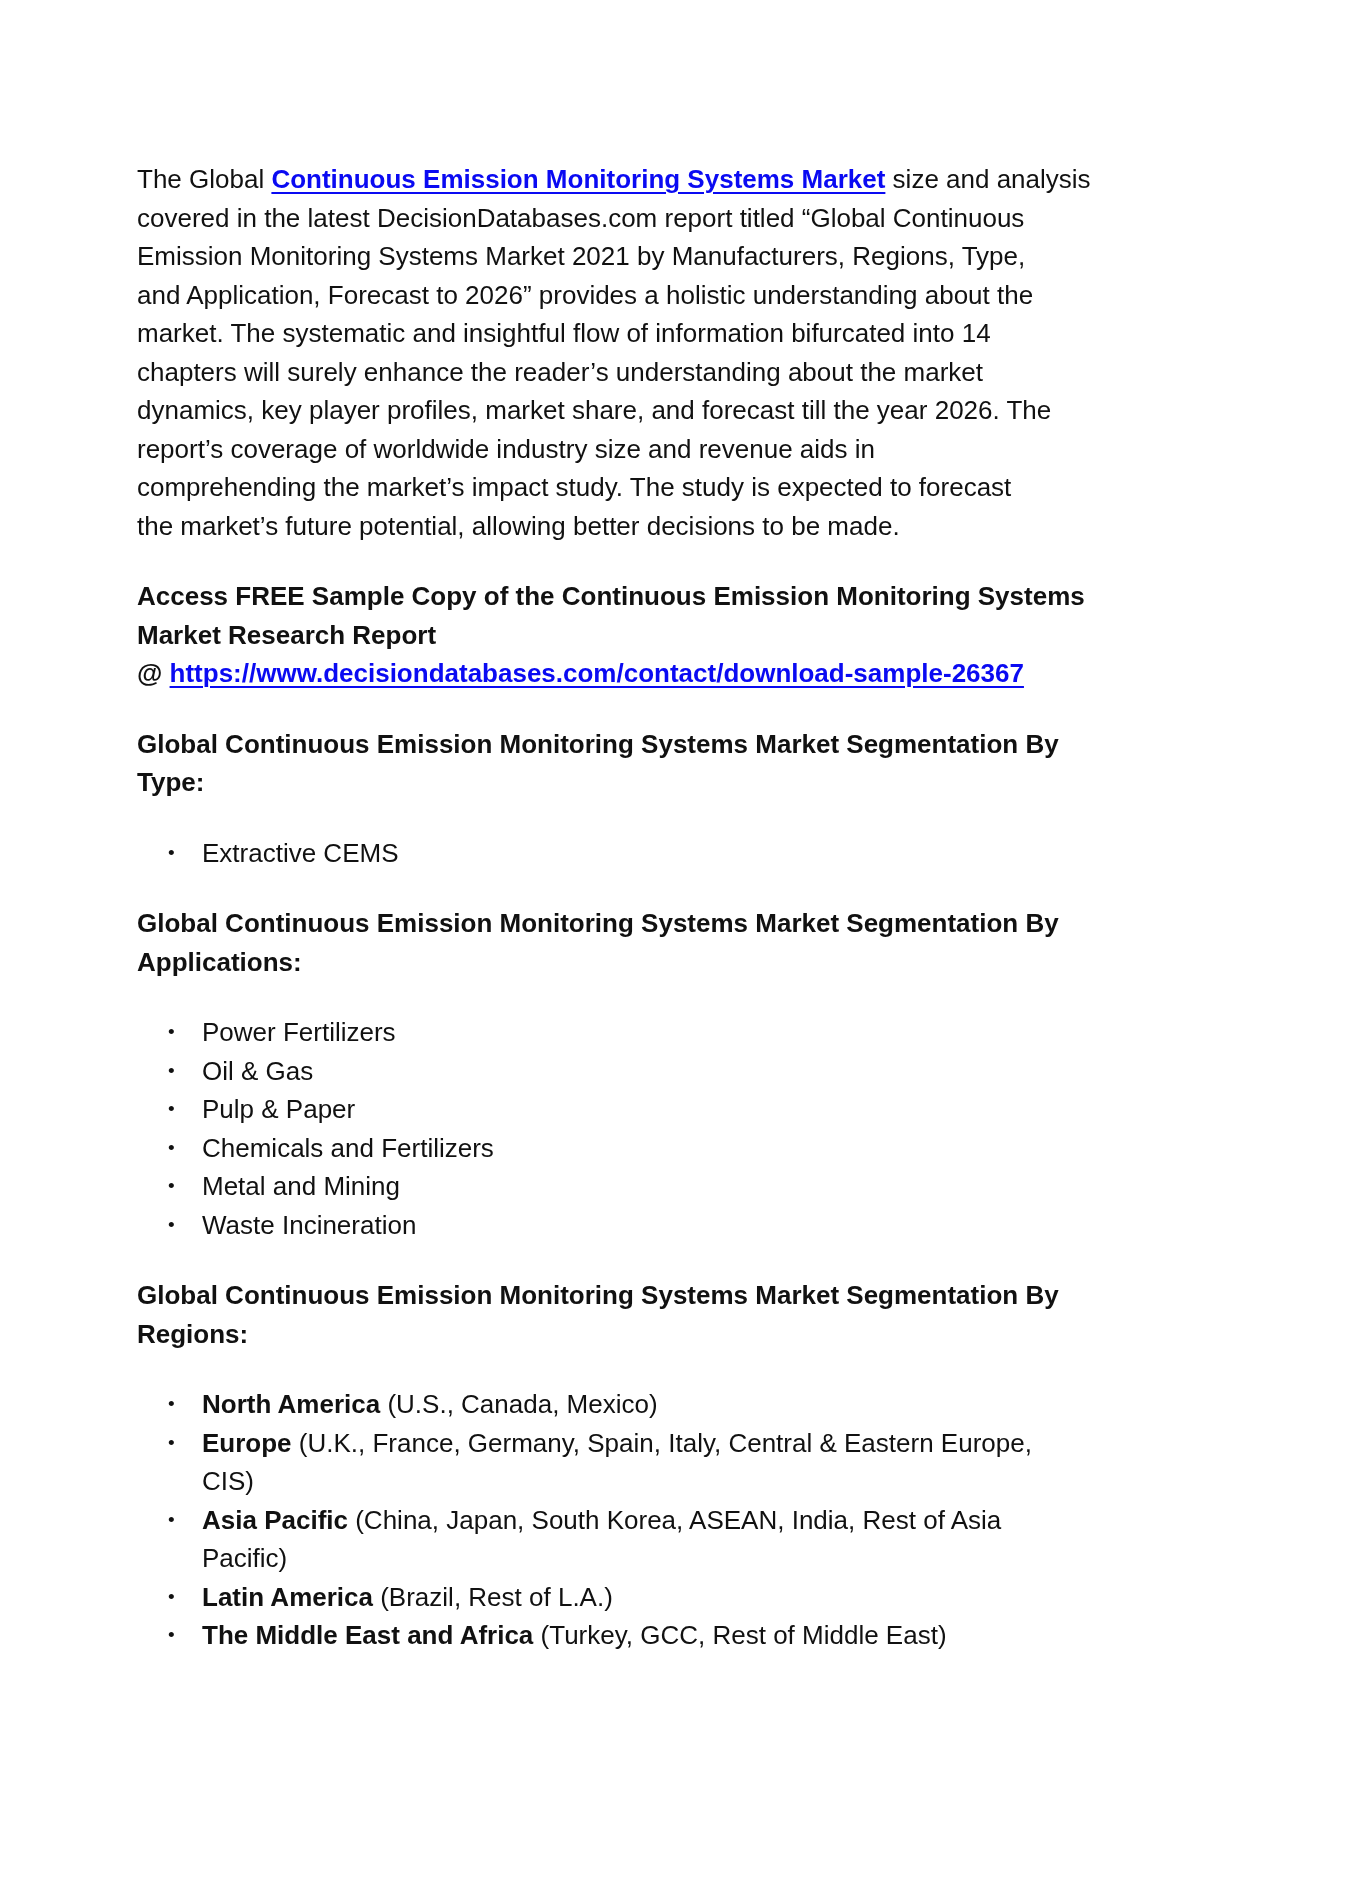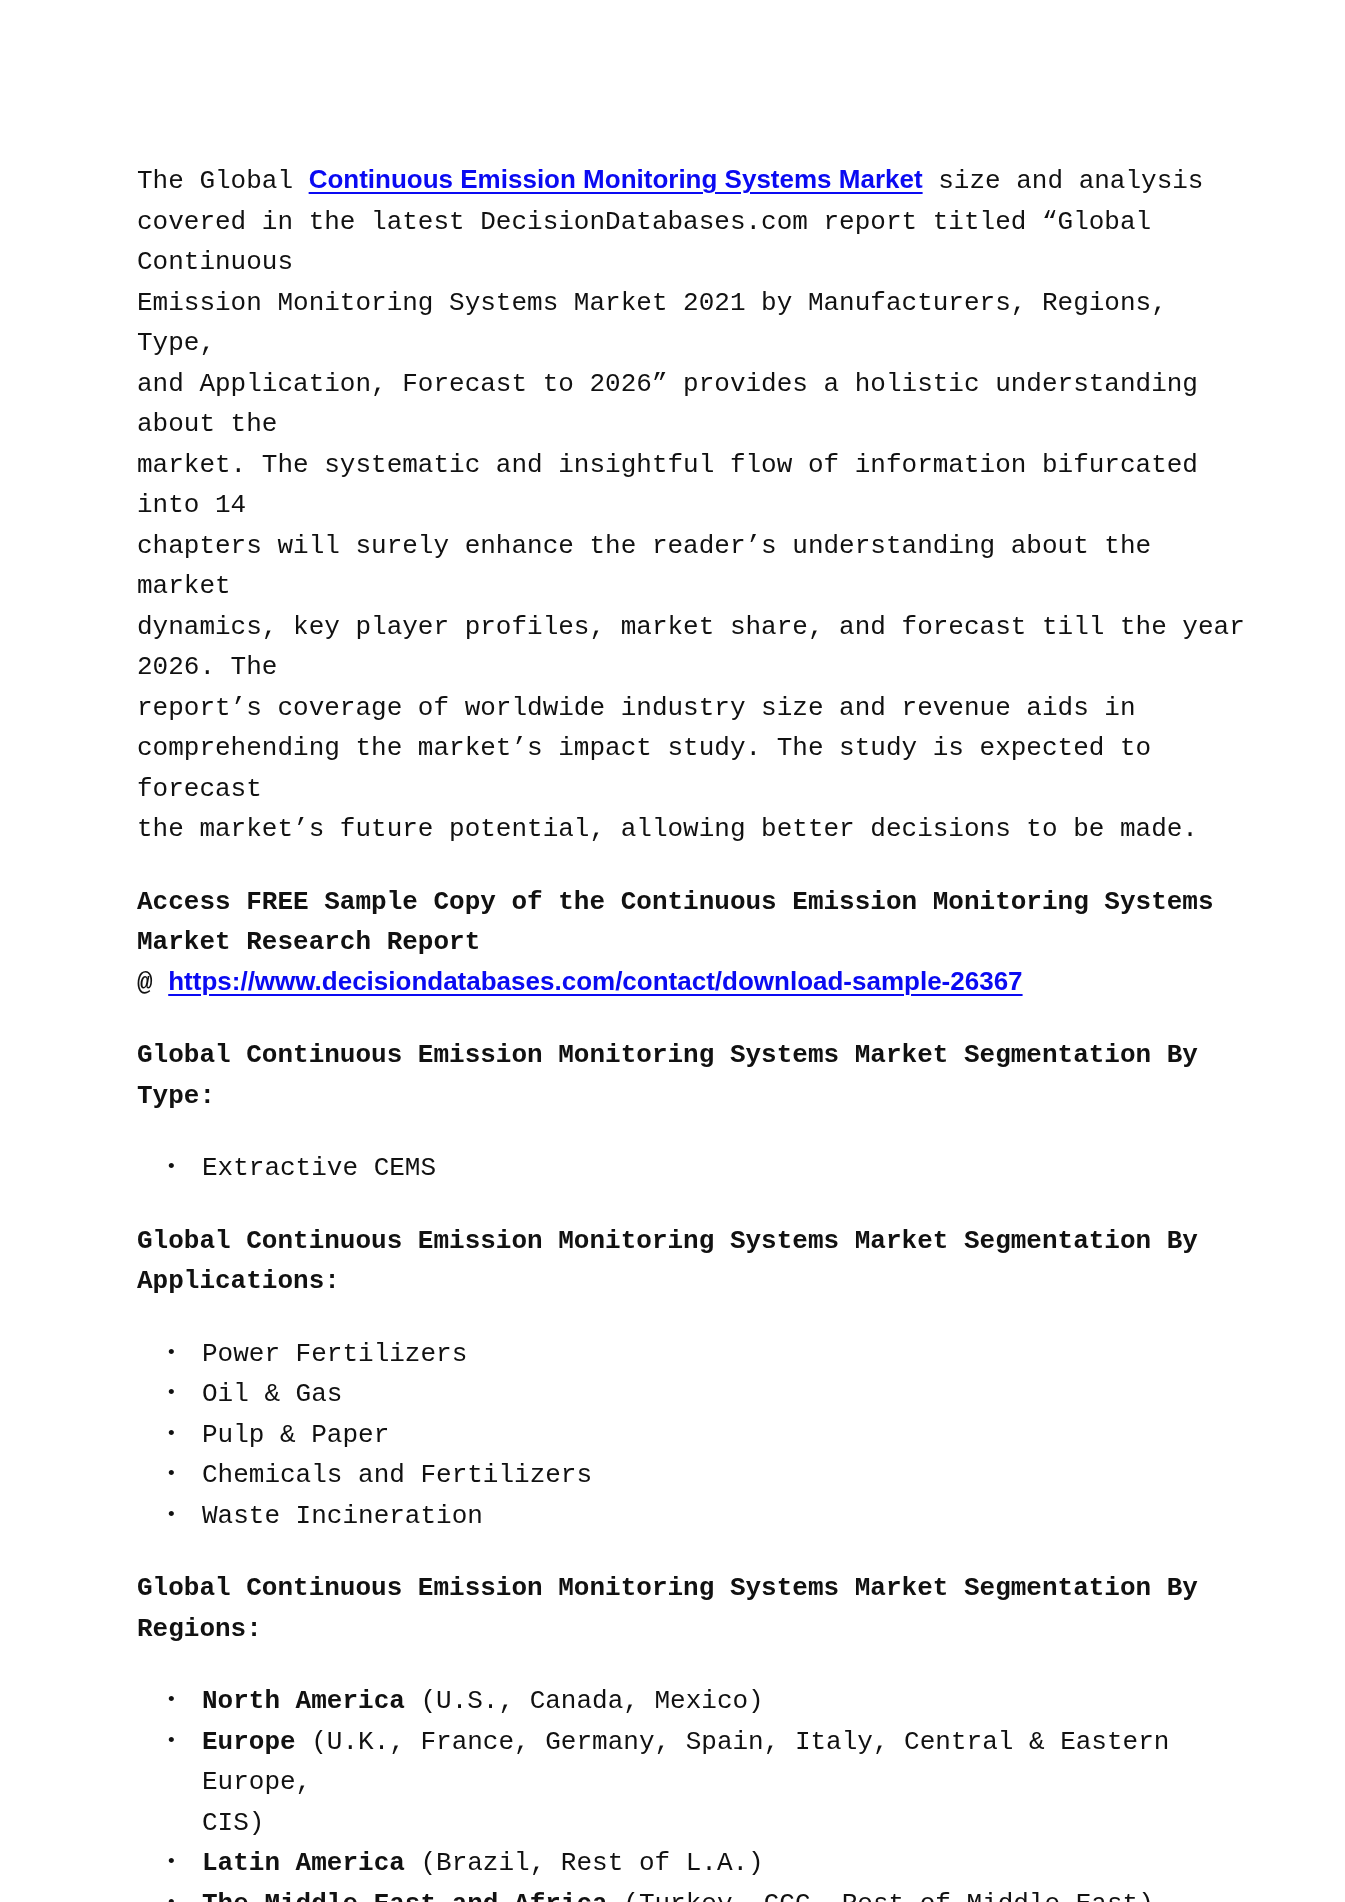--- a/index.html
+++ b/index.html
@@ -13,21 +13,21 @@
     height: 1902px;
     background: #ffffff;
     box-sizing: border-box;
     padding: 160px 95px 0 137px;
     font-family: "Liberation Sans", "DejaVu Sans", sans-serif;
     font-size: 26px;
     line-height: 38.5px;
     color: #111111;
     overflow: hidden;
   }
-  .pl { white-space: pre-line; font-family: Liberation Mono, monospace; }
+  .pl { white-space: pre-line; }
   .para { margin: 0 0 32px 0; }
   .section-heading {
     margin: 8px 0 32px 0;
     font-weight: bold;
   }
   a.doclink {
     color: #0a0af2;
     font-weight: bold;
     text-decoration: underline;
     text-decoration-thickness: 2px;
@@ -83,27 +83,30 @@
   </ul>
 
   <p class="para section-heading"><span class="pl">Global Continuous Emission Monitoring Systems Market Segmentation By
 Applications:</span></p>
 
   <ul class="bullets">
     <li><span class="pl">Power Fertilizers</span></li>
     <li><span class="pl">Oil &amp; Gas</span></li>
     <li><span class="pl">Pulp &amp; Paper</span></li>
     <li><span class="pl">Chemicals and Fertilizers</span></li>
+    <li><span class="pl">Metal and Mining</span></li>
     <li><span class="pl">Waste Incineration</span></li>
   </ul>
 
   <p class="para section-heading"><span class="pl">Global Continuous Emission Monitoring Systems Market Segmentation By
 Regions:</span></p>
 
   <ul class="bullets">
     <li><span class="rb pl">North America</span><span class="pl"> (U.S., Canada, Mexico)</span></li>
     <li><span class="rb pl">Europe</span><span class="pl"> (U.K., France, Germany, Spain, Italy, Central &amp; Eastern Europe,
 CIS)</span></li>
+    <li><span class="rb pl">Asia Pacific</span><span class="pl"> (China, Japan, South Korea, ASEAN, India, Rest of Asia
+Pacific)</span></li>
     <li><span class="rb pl">Latin America</span><span class="pl"> (Brazil, Rest of L.A.)</span></li>
     <li><span class="rb pl">The Middle East and Africa</span><span class="pl"> (Turkey, GCC, Rest of Middle East)</span></li>
   </ul>
 
 </div>
 
 </body></html>

